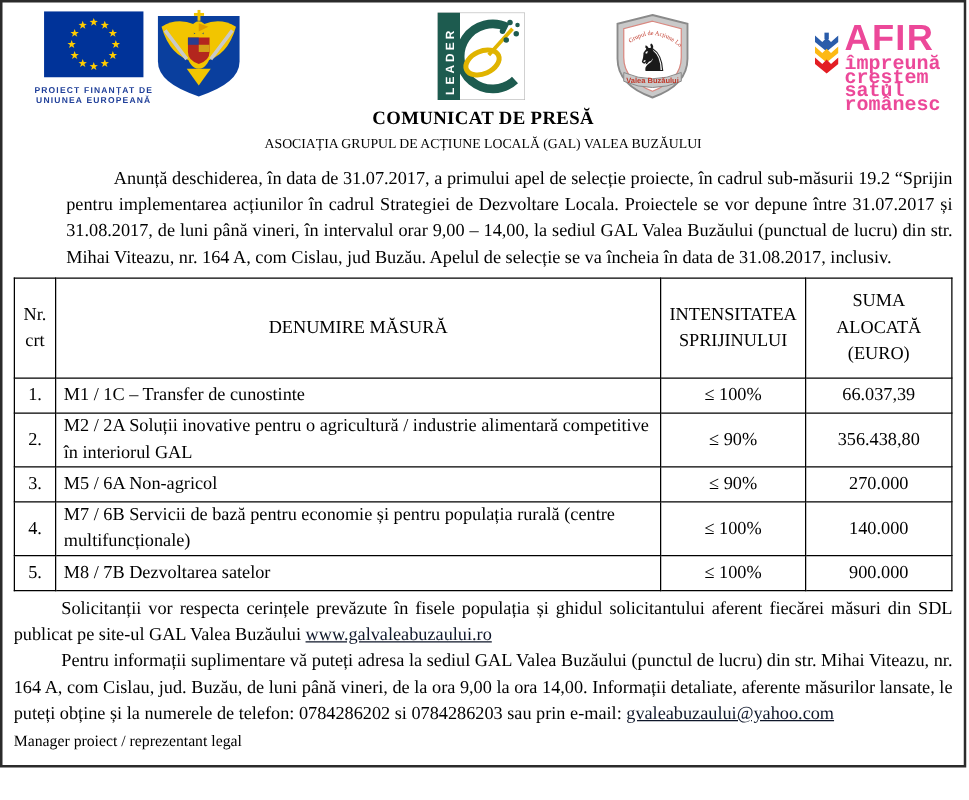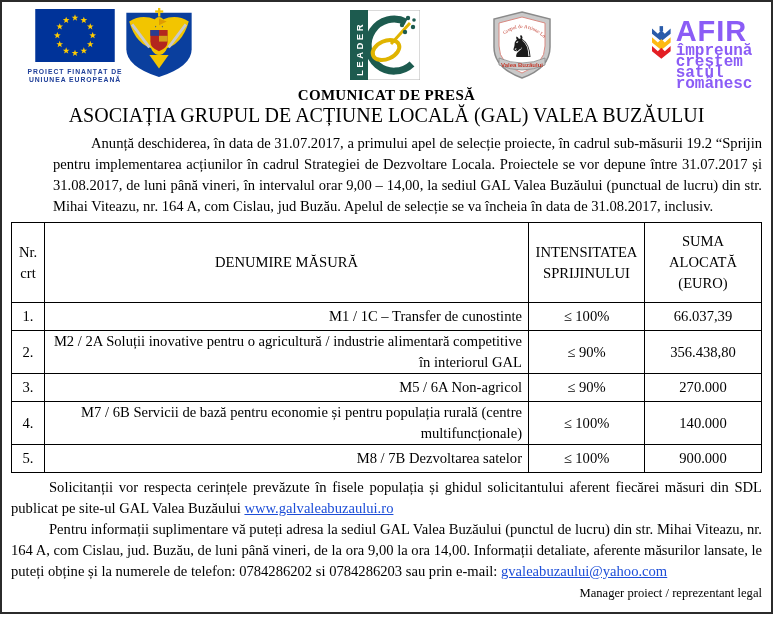--- a/index.html
+++ b/index.html
@@ -10,43 +10,43 @@
   }
   
   .logos { position:relative; height:82px; }
   .logo-eu   { position:absolute; left:20px;  top:7px; width:106px; text-align:center; }
   .logo-eu .caption { font-family:"Liberation Sans", sans-serif; font-size:6.8px; font-weight:bold;
                       color:#1f3f99; letter-spacing:0.14em; line-height:8px; margin-top:2px; white-space:nowrap; }
   .logo-coat { position:absolute; left:118px; top:5px; }
   .logo-leader { position:absolute; left:348px; top:8px; }
   .logo-gal  { position:absolute; left:484px; top:8px; }
   .logo-afir { position:absolute; left:650px; top:14px; display:flex; align-items:flex-start; }
-  .afir-text { margin-left:5px; color:#8b5cf6; }
+  .afir-text { margin-left:5px; color:#ec4899; }
   .afir-name { font-family:"Liberation Sans", sans-serif; font-weight:bold; font-size:29px; line-height:30px; letter-spacing:1px; }
   .afir-tag  { font-family:Liberation Mono, monospace; font-weight:bold; font-size:16px; line-height:11px; }
   
   .title-block { text-align:center; margin-top:1px; }
   .doc-title    { font-size:15px; font-weight:bold; letter-spacing:0.3px; line-height:20px; }
-  .doc-subtitle { font-size:20px; line-height:21px; }
+  .doc-subtitle { font-size:11px; line-height:21px; }
   
   .content { padding:0 9px; }
   .para { font-size:14.6px; line-height:21px; text-align:justify; text-indent:38px; }
   .para.first { margin-top:7px;margin-left:42px; }
-  .link { color:#1d4ed8; text-decoration:underline; cursor:pointer; }
+  .link { color:#0f172a; text-decoration:underline; cursor:pointer; }
   
   table { border-collapse:collapse; width:100%; margin:5px 0 4px 0; font-size:14.6px;border-radius:28px; }
   th, td { border:1px solid #000; line-height:21px; }
   th { font-weight:normal; text-align:center; padding:8px 3px; }
-  td { padding:0 6px;text-align:right; }
+  td { padding:0 6px; }
   td.c { text-align:center; padding:3px 2px; }
   col.n  { width:33px; }
   col.i  { width:116px; }
   col.s  { width:117px; }
   
-  .footer { text-align:right; font-size:12.6px; line-height:17px; margin-top:3px; }
+  .footer { text-align:left; font-size:12.6px; line-height:17px; margin-top:3px; }
 </style>
 </head>
 <body>
 
 <div class="page">
 
   <div class="logos">
 
     <div class="logo-eu">
       <svg width="82" height="53" viewBox="0 0 90 60">

